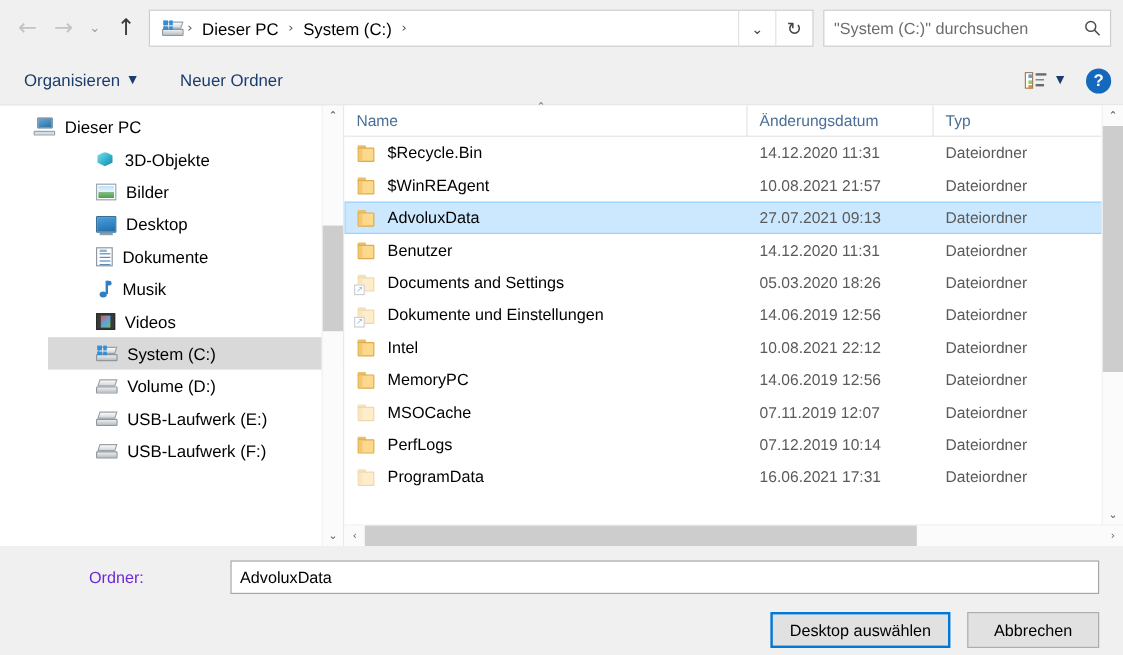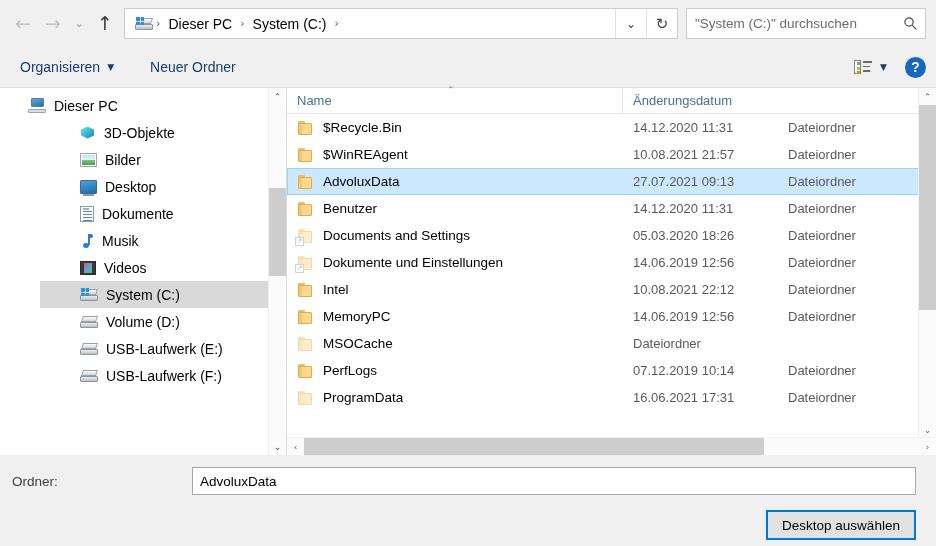--- a/index.html
+++ b/index.html
@@ -330,22 +330,22 @@
     padding: 0 12px;
     box-sizing: border-box;
     height: 91px;
     position: relative;
   }
   .ordner-row {
     display: flex; align-items: center;
     padding-top: 12px;
   }
   .ordner-label {
-    width: 180px; text-align: left;
-    font-size: 13.5px; color: #404040;
+    width: 180px; text-align: center;
+    font-size: 13.5px; color: #6d28d9;
     padding-right: 10px;
     box-sizing: border-box;
     white-space: nowrap;
   }
   .ordner-input {
     flex: 1 1 auto; height: 28px;
     background: #fff; border: 1px solid #a6a6a6;
     box-sizing: border-box;
     display: flex; align-items: center;
     padding-left: 7px;
@@ -705,20 +705,23 @@
     <div class="filepane">
 
       <div class="colheader">
         <div class="col col-name">
           <span>Name</span>
           <span class="sort-mark">⌃</span>
         </div>
         <div class="col col-date">
           <span>Änderungsdatum</span>
         </div>
+        <div class="col col-type">
+          <span>Typ</span>
+        </div>
       </div>
 
       <div class="filelist">
 
         <div class="frow">
           <div class="fc fc-name">
             <span class="folder-ico">
                 <span class="tab"></span>
                 <span class="body"></span>
               </span>
@@ -851,20 +854,23 @@
         </div>
 
         <div class="frow">
           <div class="fc fc-name">
             <span class="folder-ico dim">
                 <span class="tab"></span>
                 <span class="body"></span>
               </span>
             <span class="fname">MSOCache</span>
           </div>
+          <div class="fc fc-date">
+              <span class="fmeta">07.11.2019 12:07</span>
+            </div>
           <div class="fc fc-type">
               <span class="fmeta">Dateiordner</span>
             </div>
         </div>
 
         <div class="frow">
           <div class="fc fc-name">
             <span class="folder-ico">
                 <span class="tab"></span>
                 <span class="body"></span>
@@ -914,16 +920,17 @@
     </div>
   </div>
 
   <div class="footer">
     <div class="ordner-row">
       <div class="ordner-label">Ordner:</div>
       <div class="ordner-input">AdvoluxData</div>
     </div>
     <div class="btn-row">
       <div class="btn primary">Desktop auswählen</div>
+      <div class="btn cancel">Abbrechen</div>
     </div>
   </div>
 
 </div>
 
 </body></html>

